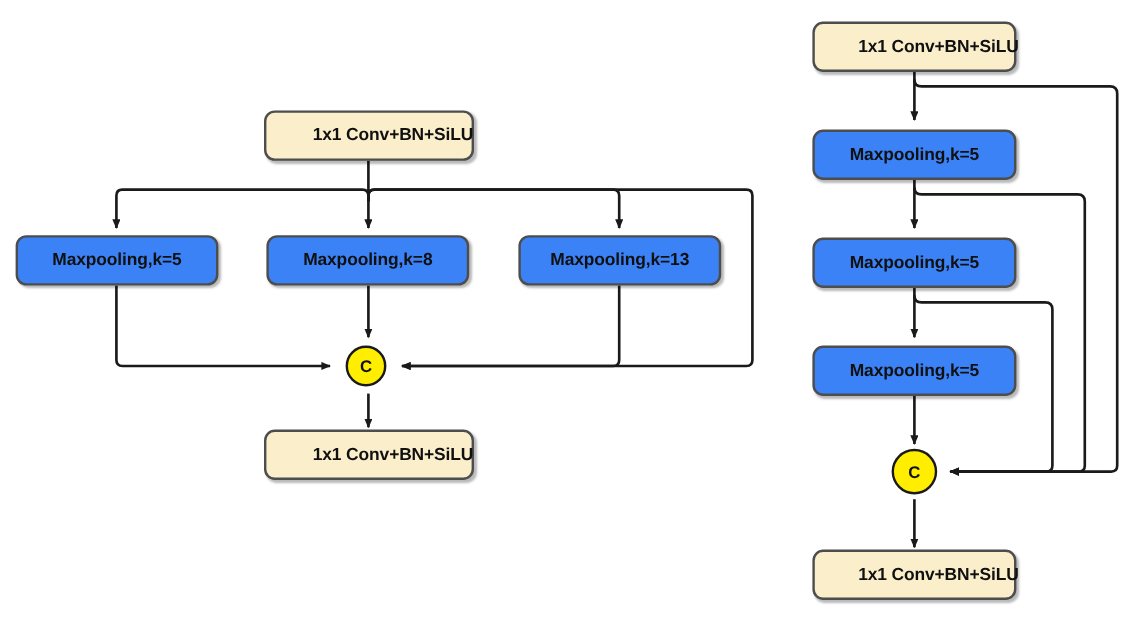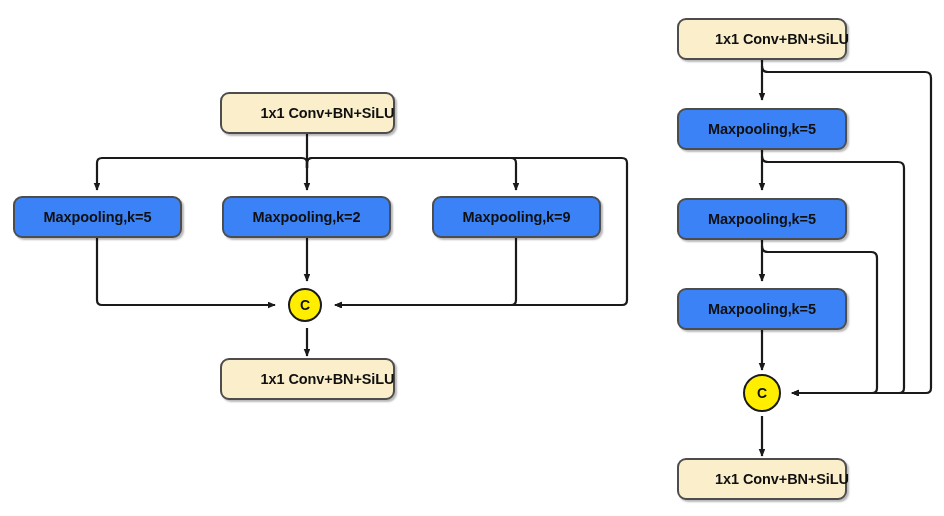--- a/index.html
+++ b/index.html
@@ -102,23 +102,23 @@
       <path d="M762,330 L762,370" marker-end="url(#arrow)"></path>
 
       <path d="M762,416 L762,456" marker-end="url(#arrow)"></path>
     </g>
   </svg>
 
   <div class="node conv" style="left:220px; top:92px; width:175px; height:42px;">1x1 Conv+BN+SiLU</div>
 
   <div class="node pool" style="left:13px; top:196px; width:169px; height:42px;">Maxpooling,k=5</div>
 
-  <div class="node pool" style="left:222px; top:196px; width:169px; height:42px;">Maxpooling,k=2</div>
+  <div class="node pool" style="left:222px; top:196px; width:169px; height:42px;">Maxpooling,k=8</div>
 
-  <div class="node pool" style="left:432px; top:196px; width:169px; height:42px;">Maxpooling,k=9</div>
+  <div class="node pool" style="left:432px; top:196px; width:169px; height:42px;">Maxpooling,k=13</div>
 
   <div class="concat" style="left:288px; top:288px; width:34px; height:34px;">C</div>
 
   <div class="node conv" style="left:220px; top:358px; width:175px; height:42px;">1x1 Conv+BN+SiLU</div>
 
   <div class="node conv" style="left:677px; top:18px; width:170px; height:42px;">1x1 Conv+BN+SiLU</div>
 
   <div class="node pool" style="left:677px; top:108px; width:170px; height:42px;">Maxpooling,k=5</div>
 
   <div class="node pool" style="left:677px; top:198px; width:170px; height:42px;">Maxpooling,k=5</div>

